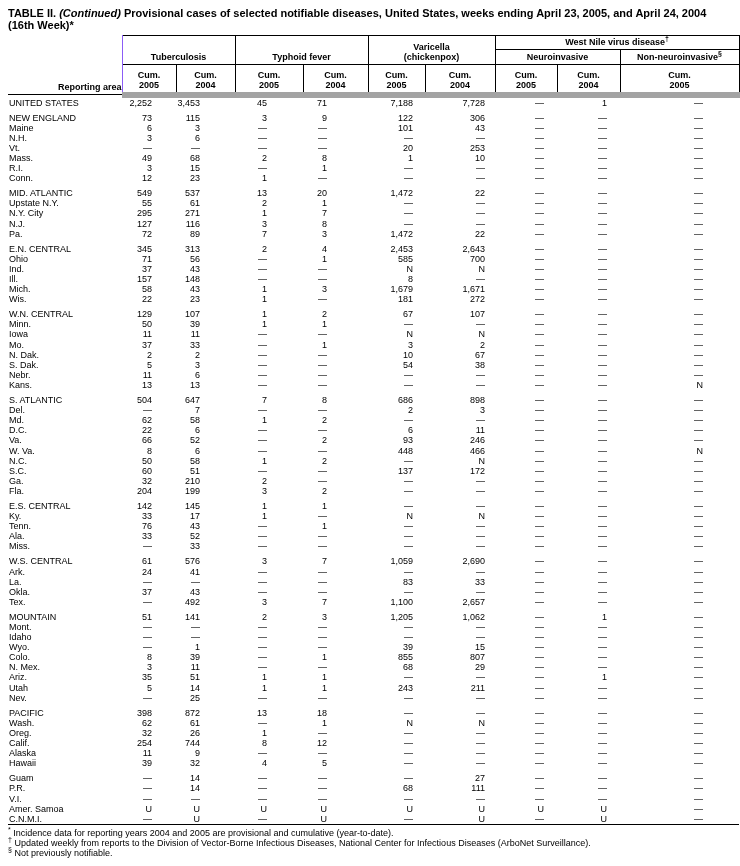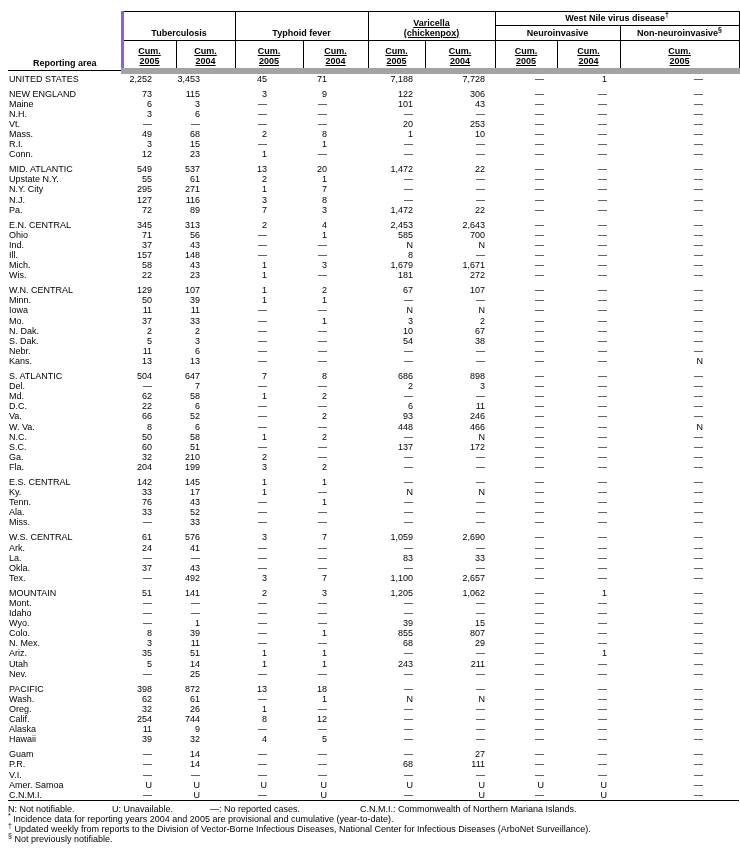--- a/index.html
+++ b/index.html
@@ -35,40 +35,40 @@
     font-size: 9px;
     font-weight: bold;
     vertical-align: bottom;
     line-height: 10px;
   }
   thead tr.hr1 { height: 14px; }
   thead tr.hr2 { height: 15px; }
   thead tr.hr3 { height: 30px; }
 
   th.reporting {
-    text-align: center;
+    text-align: right;
     padding: 0 0 2px 1px;
-    border-right: 3px solid #8b5cf6;
+    border-right: 1px solid #8b5cf6;
     border-bottom: 1px solid #000;
   }
   th.grp {
     text-align: center;
     border-left: 1px solid #000;
     border-bottom: 1px solid #000;
     padding-bottom: 2px;
   }
   th.gtop { border-top: 1px solid #000; }
   th.gright { border-right: 1px solid #000; }
   th.cum {
     text-align: center;
     border-left: 1px solid #000;
     border-bottom: 6px solid #a3a3a3;
     padding-bottom: 2px;
   }
-  .pre { white-space: pre-line; text-decoration: underline; }
+  .pre { white-space: pre-line; }
   thead sup { font-size: 7px; line-height: 0; }
 
   tbody td {
     font-size: 9px;
     line-height: 10.1px;
     height: 10.1px;
     vertical-align: bottom;
   }
   tbody td.area { text-align: left; padding-left: 1px; }
   tbody td.num  { text-align: right; }
@@ -95,20 +95,22 @@
   .legend .li0 { width: 104px; }
   .legend .li1 { width: 98px; }
   .legend .li2 { width: 150px; }
   .note sup { font-size: 7px; line-height: 0; }
 </style>
 </head>
 <body>
 
 <div class="page">
 
+  <div class="title"><span class="b">TABLE II.</span><span class="bi"> (Continued) </span><span class="b">Provisional cases of selected notifiable diseases, United States, weeks ending April 23, 2005, and April 24, 2004
+(16th Week)*</span></div>
 
   <table class="tbl">
     <colgroup>
       <col style="width:114px">
       <col style="width:54px">
         <col style="width:59px">
       <col style="width:68px">
         <col style="width:65px">
       <col style="width:57px">
         <col style="width:70px">
@@ -982,24 +984,18 @@
           <td class="num c4">—</td>
           <td class="num c5">U</td>
           <td class="num c6">—</td>
           <td class="num c7">U</td>
           <td class="num c8">—</td>
         </tr>
       </tbody>
   </table>
 
   <div class="footnotes">
-    <div class="legend">
-      <span class="li0">N: Not notifiable.</span>
-      <span class="li1">U: Unavailable.</span>
-      <span class="li2">—: No reported cases.</span>
-      <span class="li3">C.N.M.I.: Commonwealth of Northern Mariana Islands.</span>
-    </div>
     <div class="note"><sup>*</sup> <span>Incidence data for reporting years 2004 and 2005 are provisional and cumulative (year-to-date).</span></div>
     <div class="note"><sup>†</sup> <span>Updated weekly from reports to the Division of Vector-Borne Infectious Diseases, National Center for Infectious Diseases (ArboNet Surveillance).</span></div>
     <div class="note"><sup>§</sup> <span>Not previously notifiable.</span></div>
   </div>
 
 </div>
 
 </body></html>

